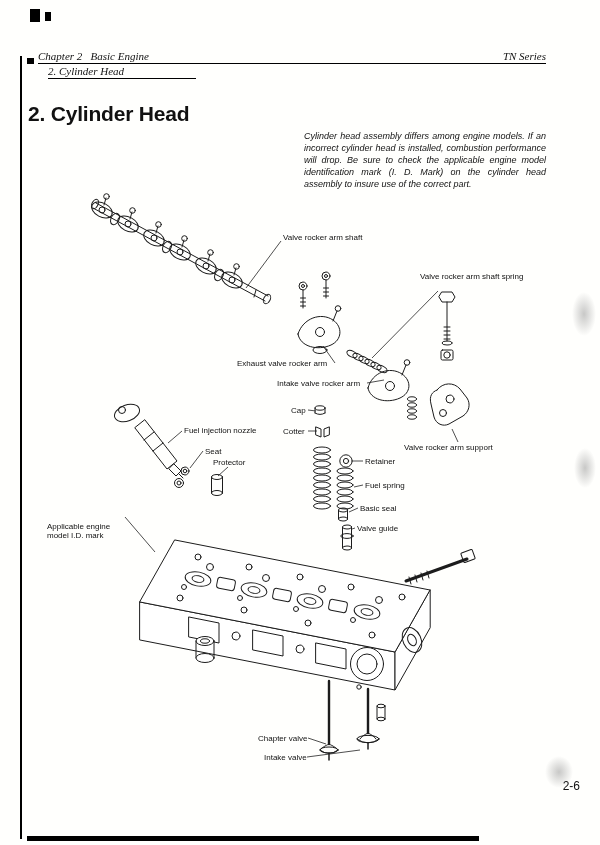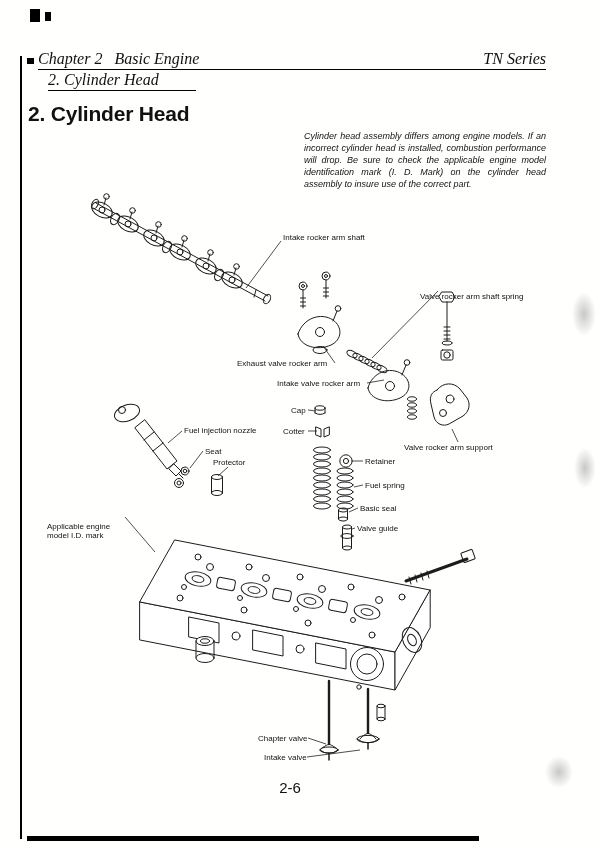--- a/index.html
+++ b/index.html
@@ -10,39 +10,39 @@
   .edge-left{position:absolute;left:20px;top:56px;width:2px;height:783px;background:#000;}
   .edge-bottom{position:absolute;left:27px;top:836px;width:452px;height:5px;background:#000;}
   .reg1{position:absolute;left:30px;top:9px;width:10px;height:13px;background:#000;}
   .reg2{position:absolute;left:45px;top:12px;width:6px;height:9px;background:#000;}
   .hdr-bullet{position:absolute;left:27px;top:58px;width:7px;height:6px;background:#000;}
   .smudge{position:absolute;border-radius:50%;
           background:radial-gradient(closest-side,rgba(110,110,110,.38),rgba(110,110,110,0));}
 
   
   .header{position:absolute;left:38px;top:50px;width:508px;
-          font-family:"Liberation Serif",serif;font-style:italic;font-size:16px;}
+          font-family:"Liberation Serif",serif;font-style:italic;font-size:11px;}
   .hdr-row1{display:flex;justify-content:space-between;align-items:flex-end;
             border-bottom:1.5px solid #000;padding-bottom:1px;}
   .hdr-chapter{white-space:pre;}
   .hdr-row2{margin:1px 0 0 10px;width:148px;border-bottom:1.2px solid #000;padding-bottom:1px;}
 
   .title{position:absolute;left:28px;top:88px;font-size:21px;font-weight:700;letter-spacing:-.2px;}
 
   .intro{position:absolute;left:28px;top:127px;width:262px;font-size:9px;line-height:1.4;}
   .important{position:absolute;left:300px;top:127px;width:250px;font-size:9px;line-height:1.32;
              font-style:italic;text-align:justify;}
   .important .imp-title{font-weight:bold;text-decoration:underline;margin:0 0 1px 0;}
   .important p{margin:4px;}
 
   .diagram-svg{position:absolute;left:0;top:0;}
   .lbl{position:absolute;font-size:8px;line-height:1.15;white-space:nowrap;color:#111;}
   .lbl.wrap{white-space:normal;margin-top:16px;}
 
-  .pageno{position:absolute;left:0;top:779px;width:580px;text-align:center;font-size:15px;}
+  .pageno{position:absolute;left:0;top:779px;width:580px;text-align:right;font-size:12px;}
 </style>
 </head>
 <body>
 
 <div class="page">
 
   <div class="reg1"></div>
   <div class="reg2"></div>
   <div class="edge-left"></div>
   <div class="edge-bottom"></div>
@@ -348,22 +348,22 @@
       <line x1="363" y1="485" x2="354" y2="487"></line>
       <line x1="358" y1="508" x2="349" y2="512"></line>
       <line x1="355" y1="528" x2="352" y2="529"></line>
       <line x1="458" y1="442" x2="452" y2="429"></line>
       <line x1="125" y1="517" x2="155" y2="552"></line>
       <line x1="308" y1="738" x2="326" y2="744"></line>
       <line x1="307" y1="757" x2="360" y2="750"></line>
     </g>
   </svg>
 
-  <div class="lbl" style="left:283px;top:233px">Intake rocker arm shaft</div>
-  <div class="lbl" style="left:420px;top:292px">Valve rocker arm shaft spring</div>
+  <div class="lbl" style="left:283px;top:233px">Valve rocker arm shaft</div>
+  <div class="lbl" style="left:420px;top:272px">Valve rocker arm shaft spring</div>
   <div class="lbl" style="left:237px;top:359px">Exhaust valve rocker arm</div>
   <div class="lbl" style="left:277px;top:379px">Intake valve rocker arm</div>
   <div class="lbl" style="left:291px;top:406px">Cap</div>
   <div class="lbl" style="left:283px;top:427px">Cotter</div>
   <div class="lbl" style="left:184px;top:426px">Fuel injection nozzle</div>
   <div class="lbl" style="left:205px;top:447px">Seat</div>
   <div class="lbl" style="left:213px;top:458px">Protector</div>
   <div class="lbl" style="left:365px;top:457px">Retainer</div>
   <div class="lbl" style="left:365px;top:481px">Fuel spring</div>
   <div class="lbl" style="left:360px;top:504px">Basic seal</div>

